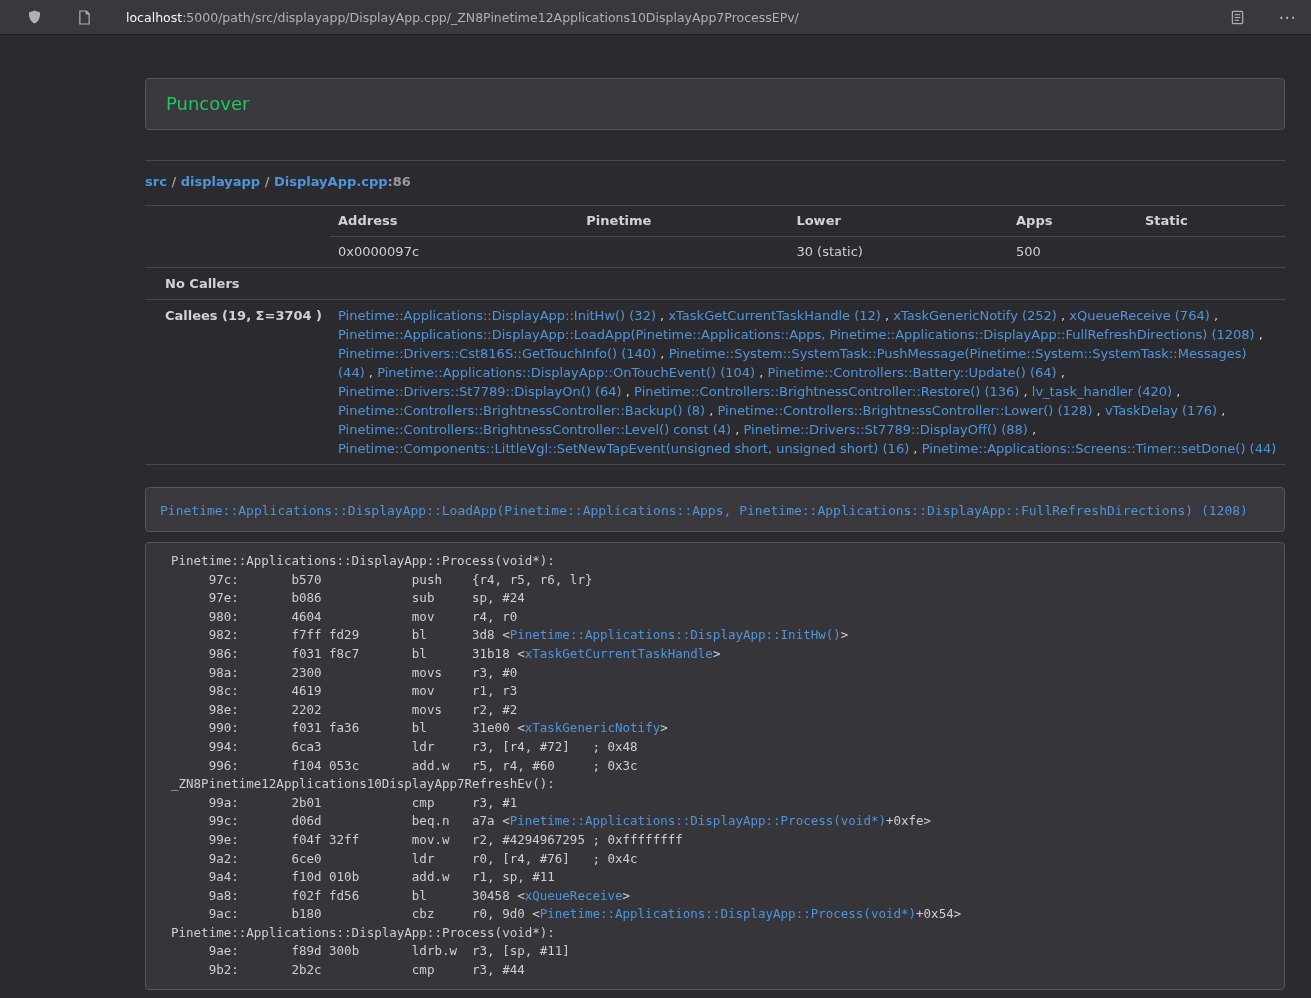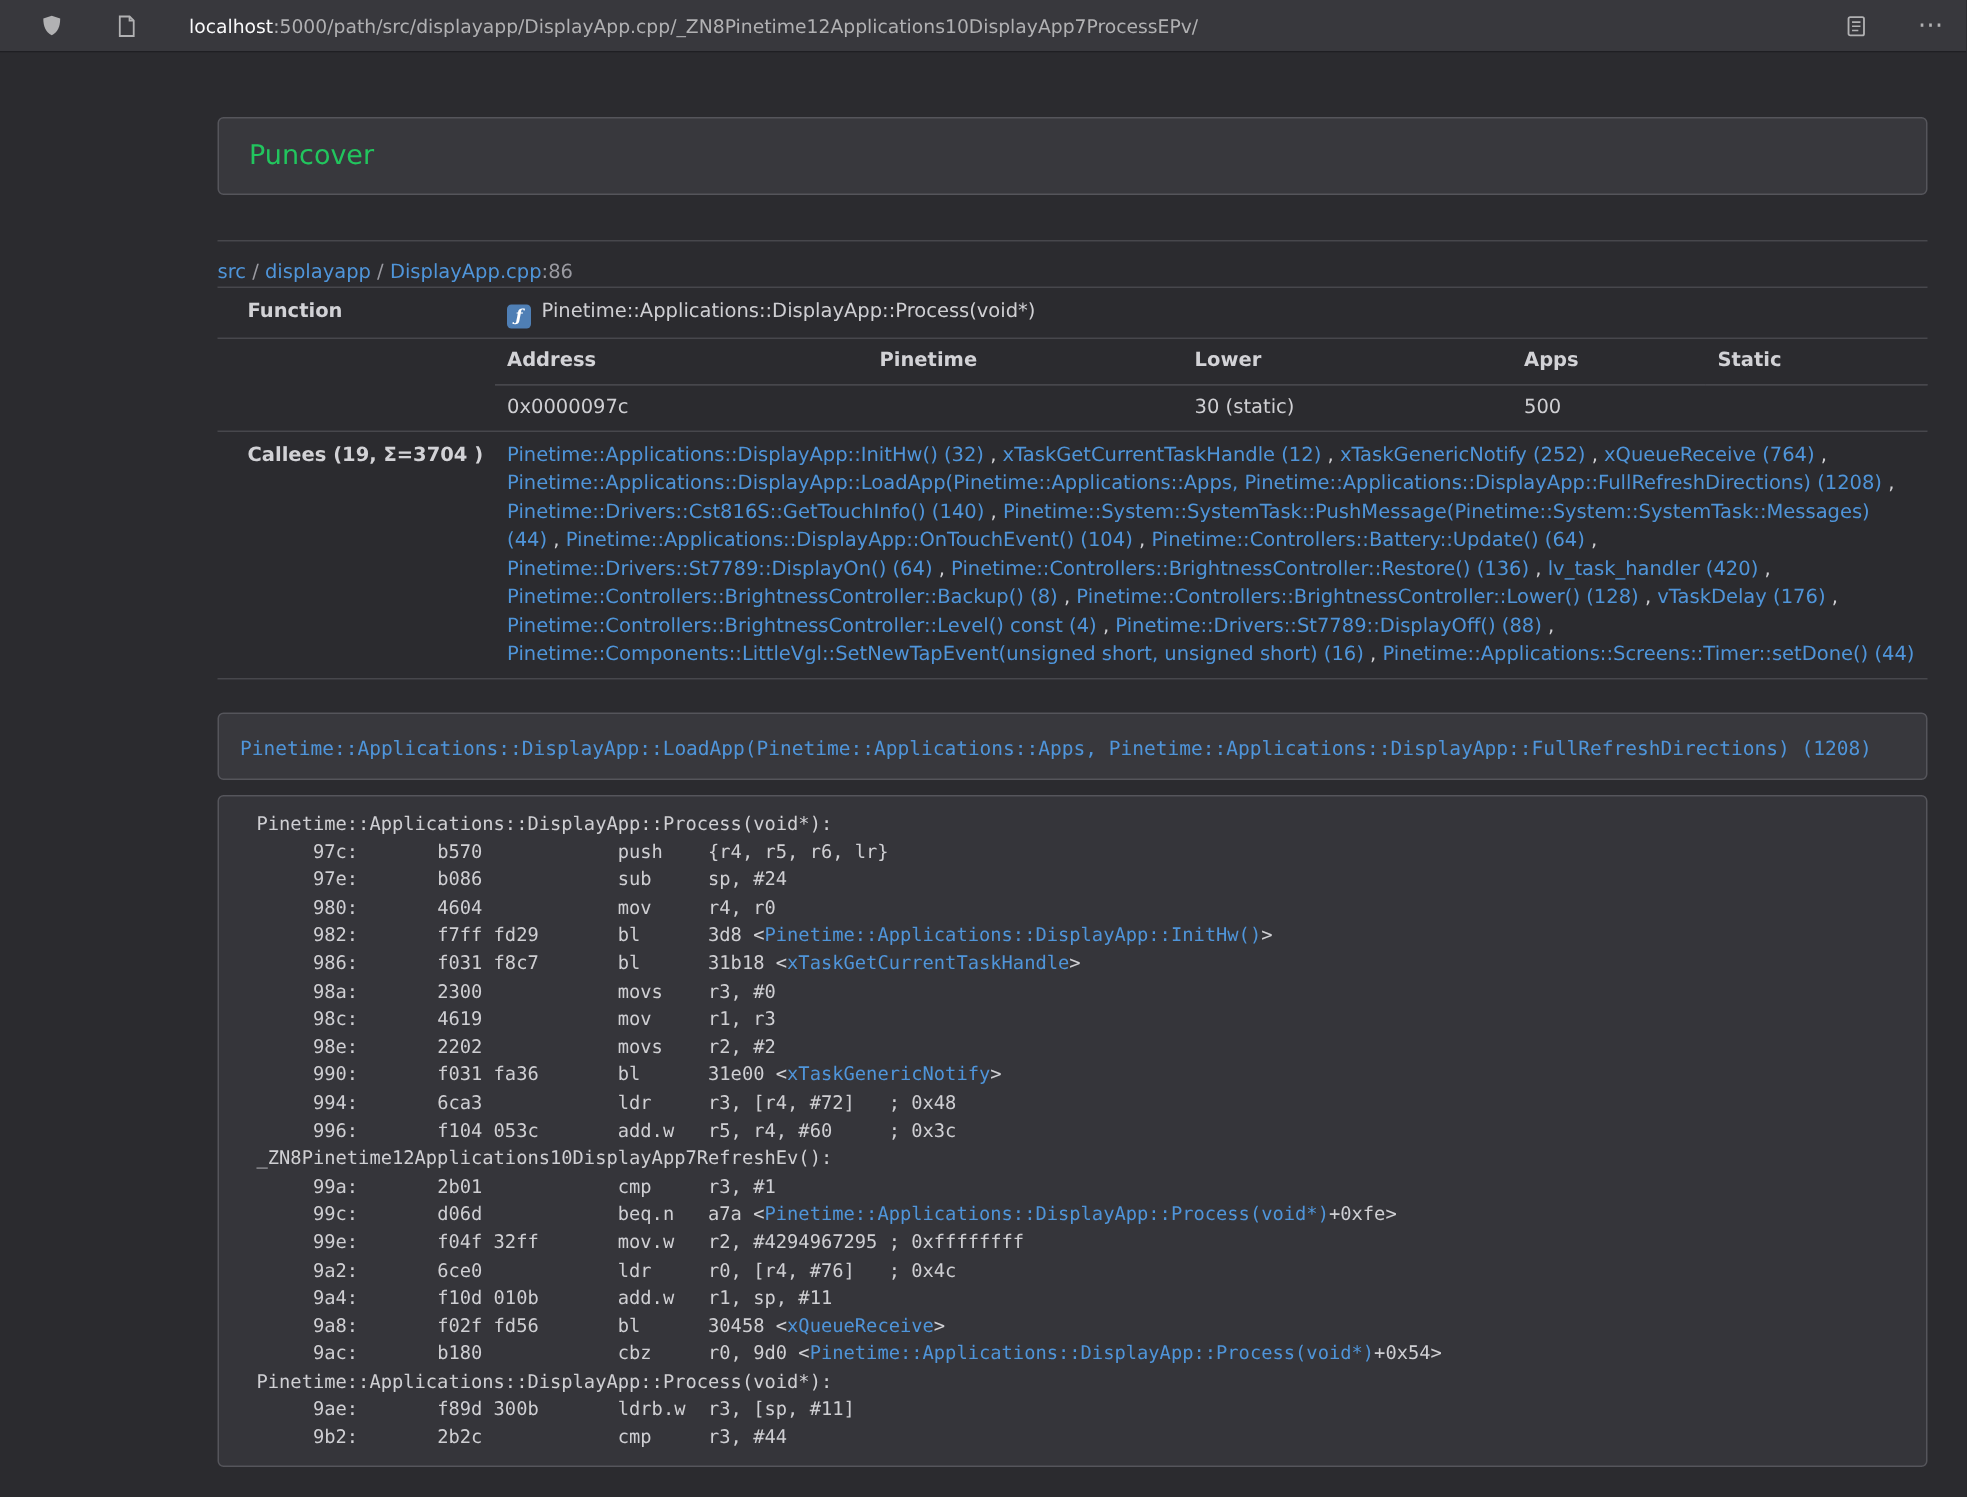--- a/index.html
+++ b/index.html
@@ -25,21 +25,21 @@
 
   
   .content { width:1140px; margin:43px 0 0 145px; }
   .panel {
     background: var(--panel-bg, #38383d);
     border:1px solid var(--panel-border, #55555b);
     border-radius:4px;
   }
   .head-panel { padding:13px 20px; font-size:18px; line-height:24px; color:#22c55e; }
   hr.rule { border:none; border-top:1px solid var(--row-border, #47474c); margin:30px 0 12px 0; }
-  .breadcrumb { font-size:13px; line-height:18px; color: var(--muted, #9a9aa1); }
+  .breadcrumb { font-size:13px; line-height:18px; margin-bottom:14px; color: var(--muted, #9a9aa1); font-weight: bold; }
   .crumb-sep, .crumb-suffix { color: var(--muted, #9a9aa1); }
 
   table.fn { width:100%; border-collapse:collapse; font-size:13px; }
   table.fn > tbody > tr > th,
   table.fn > tbody > tr > td {
     border-top:1px solid var(--row-border, #47474c);
     padding:6px 8px; text-align:left; vertical-align:top; line-height:19px;
   }
   table.fn > tbody > tr:last-child > th,
   table.fn > tbody > tr:last-child > td { border-bottom:1px solid var(--row-border, #47474c); }
@@ -103,26 +103,20 @@
     <span>Puncover</span>
   </div>
 
   <hr class="rule">
 
   <div class="breadcrumb"><a>src</a><span class="crumb-sep"> / </span><a>displayapp</a><span class="crumb-sep"> / </span><a>DisplayApp.cpp</a><span class="crumb-suffix">:86</span></div>
 
   <table class="fn">
     <tbody>
       <tr>
-        <th>Function</th>
-        <td>
-          <span class="fn-icon">ƒ</span><span>Pinetime::Applications::DisplayApp::Process(void*)</span>
-        </td>
-      </tr>
-      <tr>
         <th></th>
         <td class="subcell">
           <table class="sub">
             <thead>
               <tr>
                 <th class="c-addr">Address</th>
                 <th class="c-rem">Pinetime</th>
                 <th class="c-stack">Lower</th>
                 <th class="c-code">Apps</th>
                 <th class="c-static">Static</th>
@@ -132,20 +126,24 @@
               <tr>
                 <td>0x0000097c</td>
                 <td></td>
                 <td>30 (static)</td>
                 <td>500</td>
                 <td></td>
               </tr>
             </tbody>
           </table>
         </td>
+      </tr>
+      <tr>
+        <th>No Callers</th>
+        <td></td>
       </tr>
       <tr>
         <th>Callees (19, Σ=3704 )</th>
         <td class="callees-cell"><a>Pinetime::Applications::DisplayApp::InitHw() (32)</a> , <a>xTaskGetCurrentTaskHandle (12)</a> , <a>xTaskGenericNotify (252)</a> , <a>xQueueReceive (764)</a> , <a>Pinetime::Applications::DisplayApp::LoadApp(Pinetime::Applications::Apps, Pinetime::Applications::DisplayApp::FullRefreshDirections) (1208)</a> , <a>Pinetime::Drivers::Cst816S::GetTouchInfo() (140)</a> , <a>Pinetime::System::SystemTask::PushMessage(Pinetime::System::SystemTask::Messages) (44)</a> , <a>Pinetime::Applications::DisplayApp::OnTouchEvent() (104)</a> , <a>Pinetime::Controllers::Battery::Update() (64)</a> , <a>Pinetime::Drivers::St7789::DisplayOn() (64)</a> , <a>Pinetime::Controllers::BrightnessController::Restore() (136)</a> , <a>lv_task_handler (420)</a> , <a>Pinetime::Controllers::BrightnessController::Backup() (8)</a> , <a>Pinetime::Controllers::BrightnessController::Lower() (128)</a> , <a>vTaskDelay (176)</a> , <a>Pinetime::Controllers::BrightnessController::Level() const (4)</a> , <a>Pinetime::Drivers::St7789::DisplayOff() (88)</a> , <a>Pinetime::Components::LittleVgl::SetNewTapEvent(unsigned short, unsigned short) (16)</a> , <a>Pinetime::Applications::Screens::Timer::setDone() (44)</a></td>
       </tr>
     </tbody>
   </table>
 
   <div class="panel highlight-panel">
     <a class="mono-link">Pinetime::Applications::DisplayApp::LoadApp(Pinetime::Applications::Apps, Pinetime::Applications::DisplayApp::FullRefreshDirections) (1208)</a>

